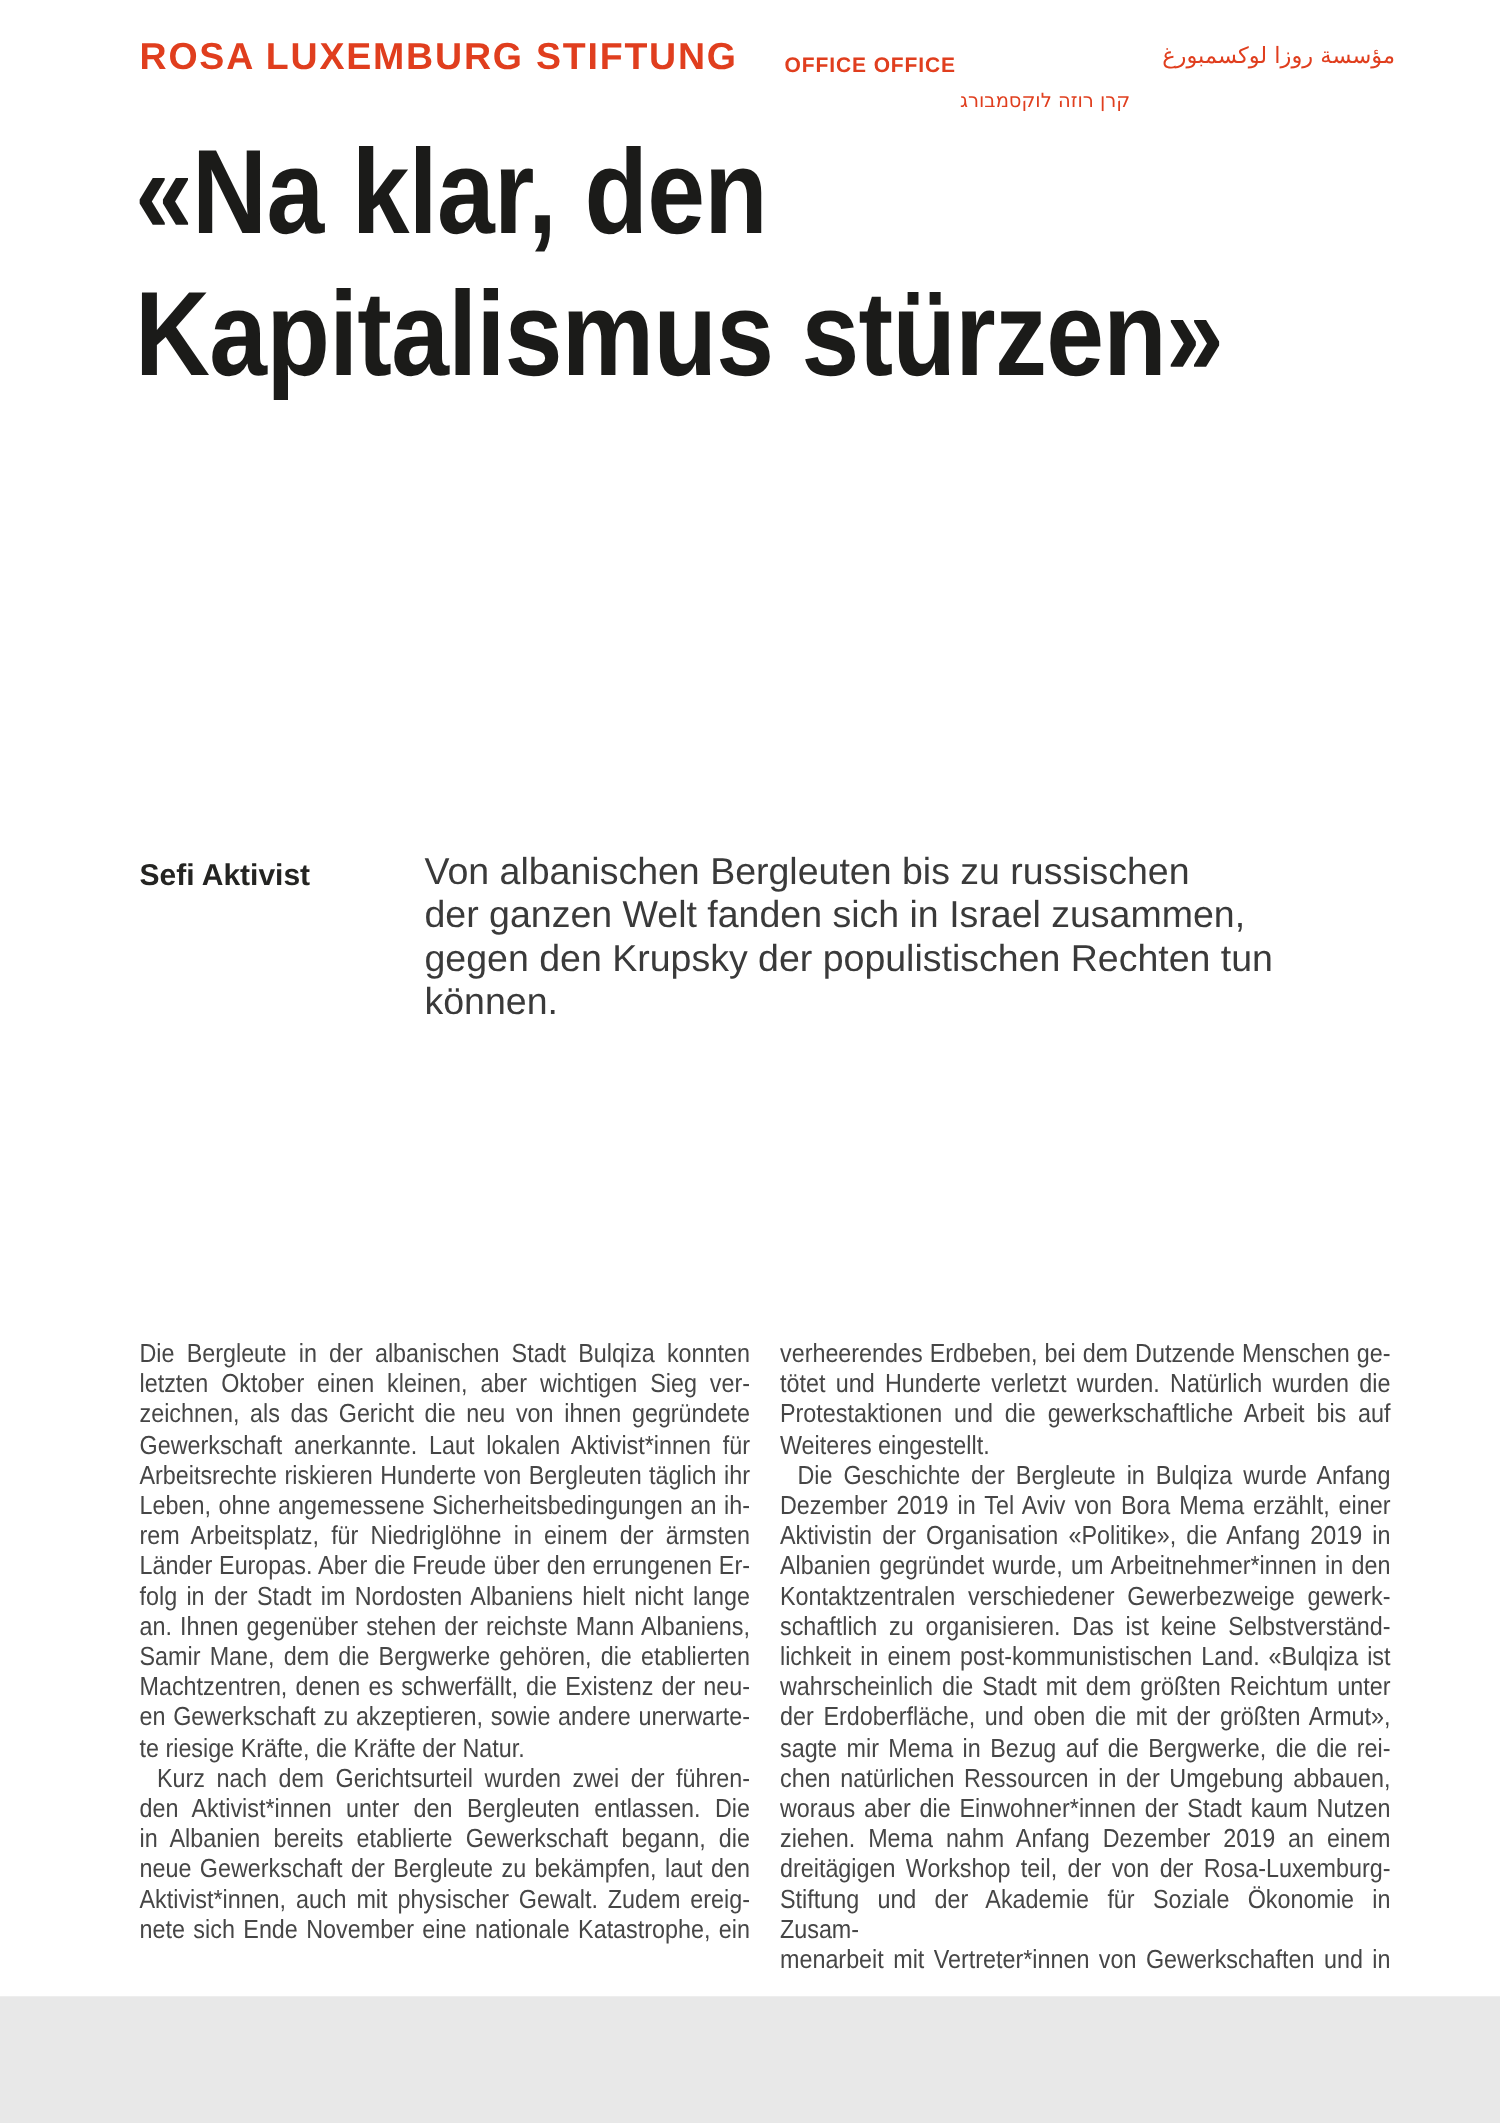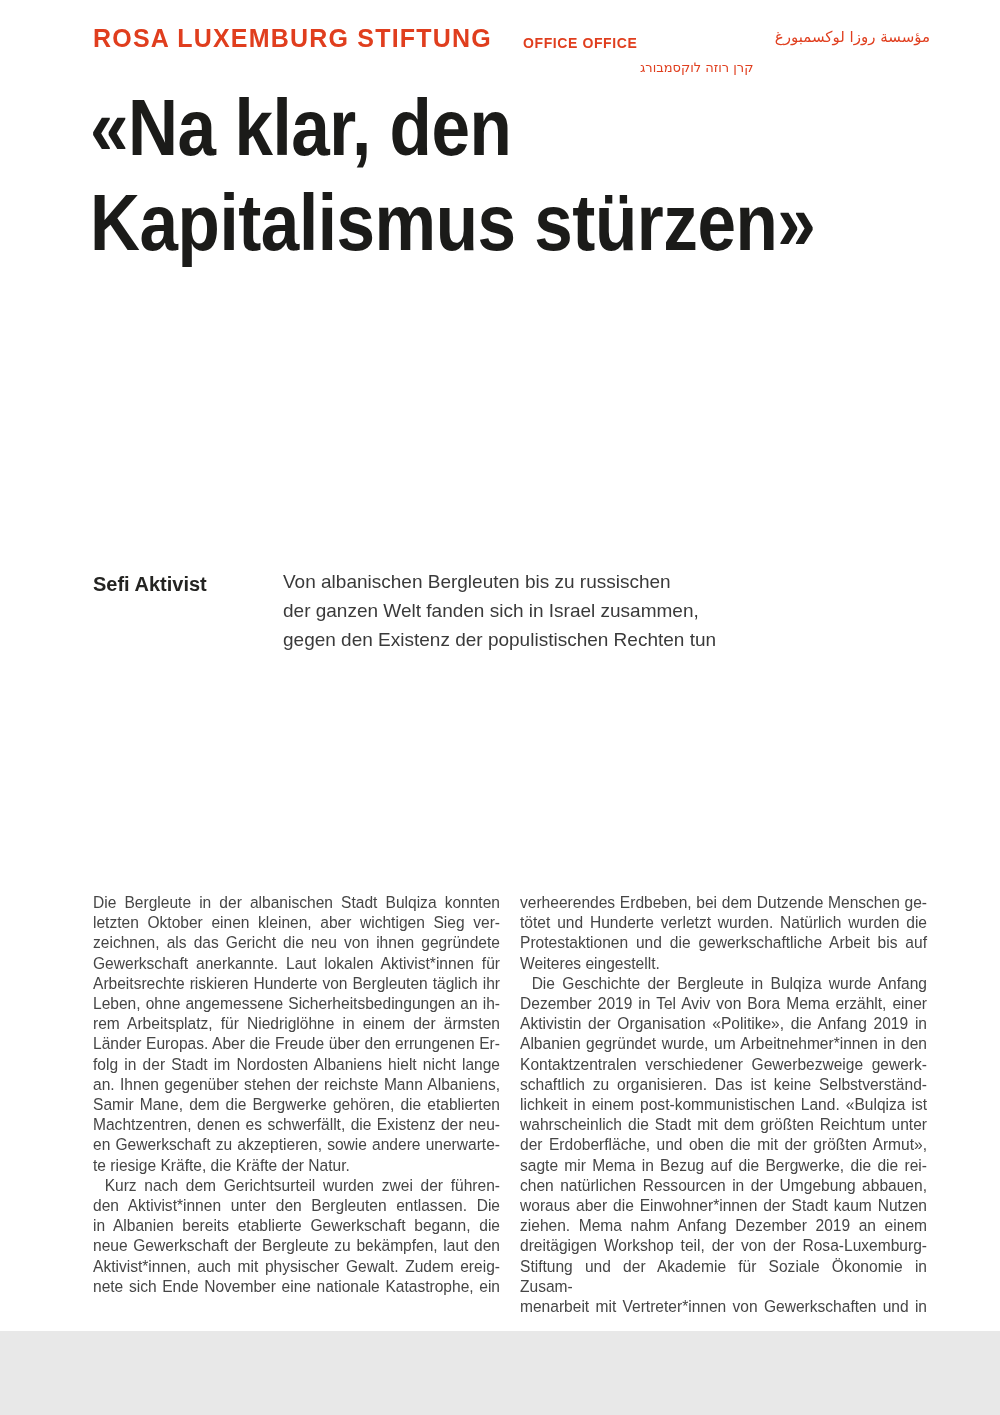--- a/index.html
+++ b/index.html
@@ -42,21 +42,21 @@
     letter-spacing:-0.5px;
   }
   
   .byline{
     position:absolute;left:93px;top:570px;
     font-size:20px;font-weight:bold;line-height:29px;color:#242422;
     white-space:nowrap;
   }
   .lead{position:absolute;left:283px;top:567px;width:500px;}
   .lead-line{
-    font-size:19px;line-height:29px;color:#3a3a3a;white-space:nowrap;
+    font-size:25px;line-height:29px;color:#3a3a3a;white-space:nowrap;
   }
   
   .bodycol{
     position:absolute;top:892px;width:455px;
     transform:scaleX(0.8945);transform-origin:0 0;
   }
   .col-left{left:93px;}
   .col-right{left:520px;}
   .bline{
     font-size:17.4px;line-height:20.2px;color:#464646;
@@ -80,21 +80,22 @@
   <div class="title">
       <div class="title-line">«Na klar, den</div>
       <div class="title-line">Kapitalismus stürzen»</div>
     </div>
 
   <div class="byline">Sefi Aktivist</div>
 
   <div class="lead">
       <div class="lead-line">Von albanischen Bergleuten bis zu russischen</div>
       <div class="lead-line">der ganzen Welt fanden sich in Israel zusammen,</div>
-      <div class="lead-line">gegen den Existenz der populistischen Rechten tun</div>
+      <div class="lead-line">gegen den Krupsky der populistischen Rechten tun</div>
+      <div class="lead-line">können.</div>
     </div>
 
   <div class="bodycol col-left">
       <div class="para">
         <div class="bline">Die Bergleute in der albanischen Stadt Bulqiza konnten</div>
         <div class="bline">letzten Oktober einen kleinen, aber wichtigen Sieg ver-</div>
         <div class="bline">zeichnen, als das Gericht die neu von ihnen gegründete</div>
         <div class="bline">Gewerkschaft anerkannte. Laut lokalen Aktivist*innen für</div>
         <div class="bline">Arbeitsrechte riskieren Hunderte von Bergleuten täglich ihr</div>
         <div class="bline">Leben, ohne angemessene Sicherheitsbedingungen an ih-</div>

